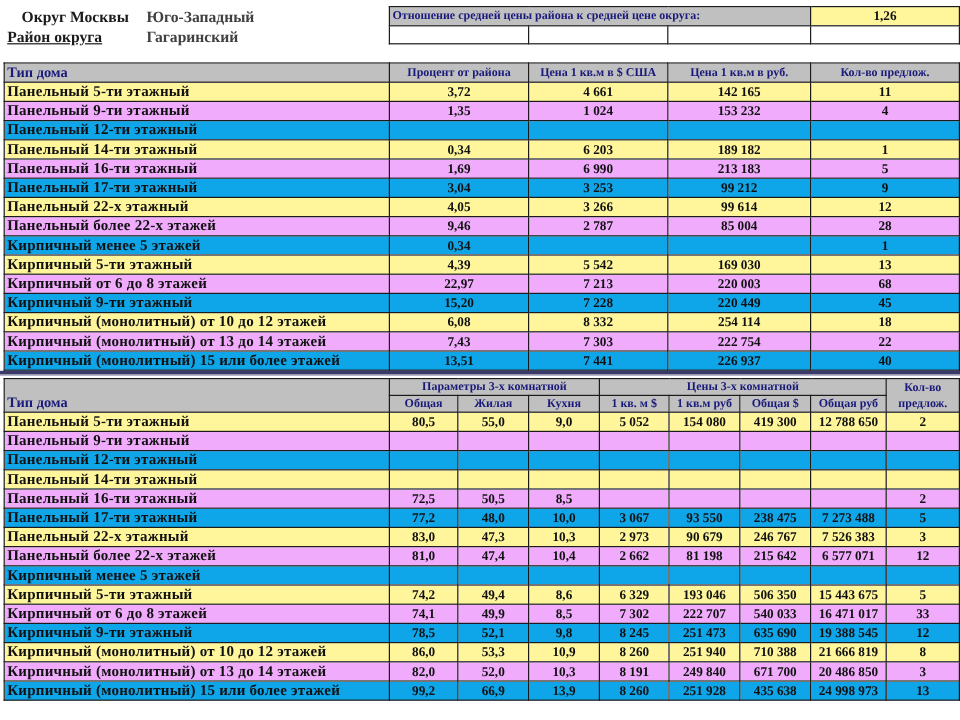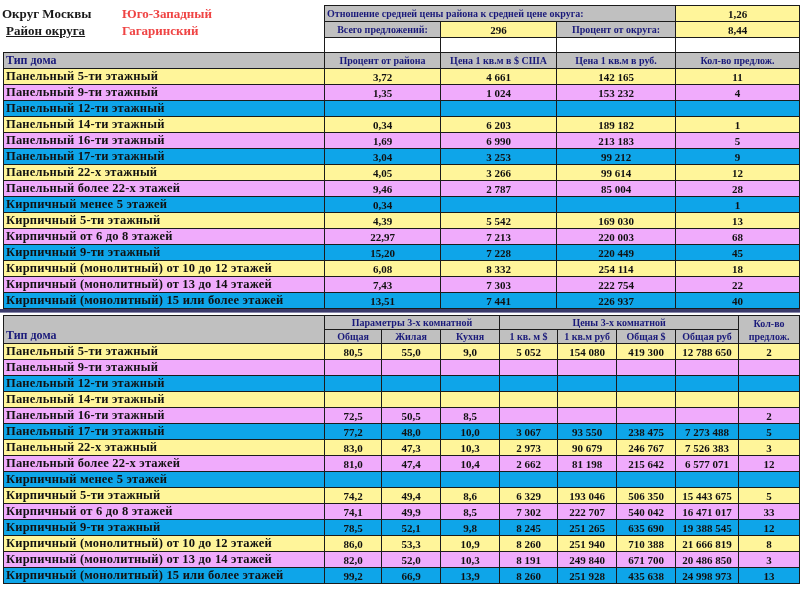--- a/index.html
+++ b/index.html
@@ -1,58 +1,52 @@
 <!DOCTYPE html>
 <html><head>
 <meta charset="utf-8">
 <style>
   html, body { margin: 0; padding: 0; }
   body { width: 800px; height: 600px; background: #ffffff; position: relative; overflow: hidden;
          font-family: "Liberation Serif", "DejaVu Serif", serif; }
   .abs { position: absolute; }
   .lbl { font-size: 13px; font-weight: bold; color: #1a1a1a; }
-  .red { color: #ef4444; }
+  .red { color: #404040; }
   table { border-collapse: collapse; position: absolute; table-layout: fixed; }
   td { border: 1px solid #1b1b1b; padding: 0 2px; font-weight: bold; white-space: nowrap; overflow: hidden; }
   .hdr { background: #c0c0c0; color: #1a1a7a; font-size: 10px; text-align: center; }
   .hdrname { background: #c0c0c0; color: #1a1a7a; font-size: 12px; text-align: left; }
   .y { background: #fff59a; }
   .g { background: #f0abfc; }
   .c { background: #0ea5e9; }
   .w { background: #ffffff; }
   .name { font-size: 12.5px; text-align: left; color: #111; letter-spacing: 0.2px; }
   .num { font-size: 11px; text-align: center; color: #111; }
   .sep { position: absolute; left: 0; width: 800px; height: 3px; background: #3a3a6a; top: 309px; }
   .sep2 { position: absolute; left: 0; width: 800px; height: 1px; background: #8888aa; top: 312px; }
 </style>
 </head>
 <body>
 
-<div class="abs lbl" style="left:2px; top:6px;">Округ Москвы</div>
+<div class="abs lbl" style="left:18px; top:6px;">Округ Москвы</div>
 <div class="abs lbl red" style="left:122px; top:6px;">Юго-Западный</div>
 <div class="abs lbl" style="left:6px; top:23px;text-decoration:underline;">Район округа</div>
 <div class="abs lbl red" style="left:122px; top:23px;">Гагаринский</div>
 
 <table style="left:324px; top:5px; width:475px;">
   <colgroup>
       <col style="width:116px">
       <col style="width:116px">
       <col style="width:119px">
       <col style="width:124px">
     </colgroup>
   <tbody>
       <tr style="height:16px;">
     <td colspan="3" class="hdr" style="text-align:left;">Отношение средней цены района к средней цене округа:</td>
     <td class="num y">1,26</td>
-  </tr>
-  <tr style="height:16px;">
-    <td class="hdr">Всего предложений:</td>
-    <td class="num y">296</td>
-    <td class="hdr">Процент от округа:</td>
-    <td class="num y">8,44</td>
   </tr>
   <tr style="height:15px;">
     <td class="w"></td>
     <td class="w"></td>
     <td class="w"></td>
     <td class="w"></td>
   </tr>
 </tbody>
   </table>
 
@@ -325,31 +319,31 @@
         <td class="num">15 443 675</td>
         <td class="num">5</td>
       </tr>
       <tr class="g" style="height: 15px;">
         <td class="name">Кирпичный от 6 до 8 этажей</td>
         <td class="num">74,1</td>
         <td class="num">49,9</td>
         <td class="num">8,5</td>
         <td class="num">7 302</td>
         <td class="num">222 707</td>
-        <td class="num">540 042</td>
+        <td class="num">540 033</td>
         <td class="num">16 471 017</td>
         <td class="num">33</td>
       </tr>
       <tr class="c" style="height: 15px;">
         <td class="name">Кирпичный 9-ти этажный</td>
         <td class="num">78,5</td>
         <td class="num">52,1</td>
         <td class="num">9,8</td>
         <td class="num">8 245</td>
-        <td class="num">251 265</td>
+        <td class="num">251 473</td>
         <td class="num">635 690</td>
         <td class="num">19 388 545</td>
         <td class="num">12</td>
       </tr>
       <tr class="y" style="height: 15px;">
         <td class="name">Кирпичный (монолитный) от 10 до 12 этажей</td>
         <td class="num">86,0</td>
         <td class="num">53,3</td>
         <td class="num">10,9</td>
         <td class="num">8 260</td>

